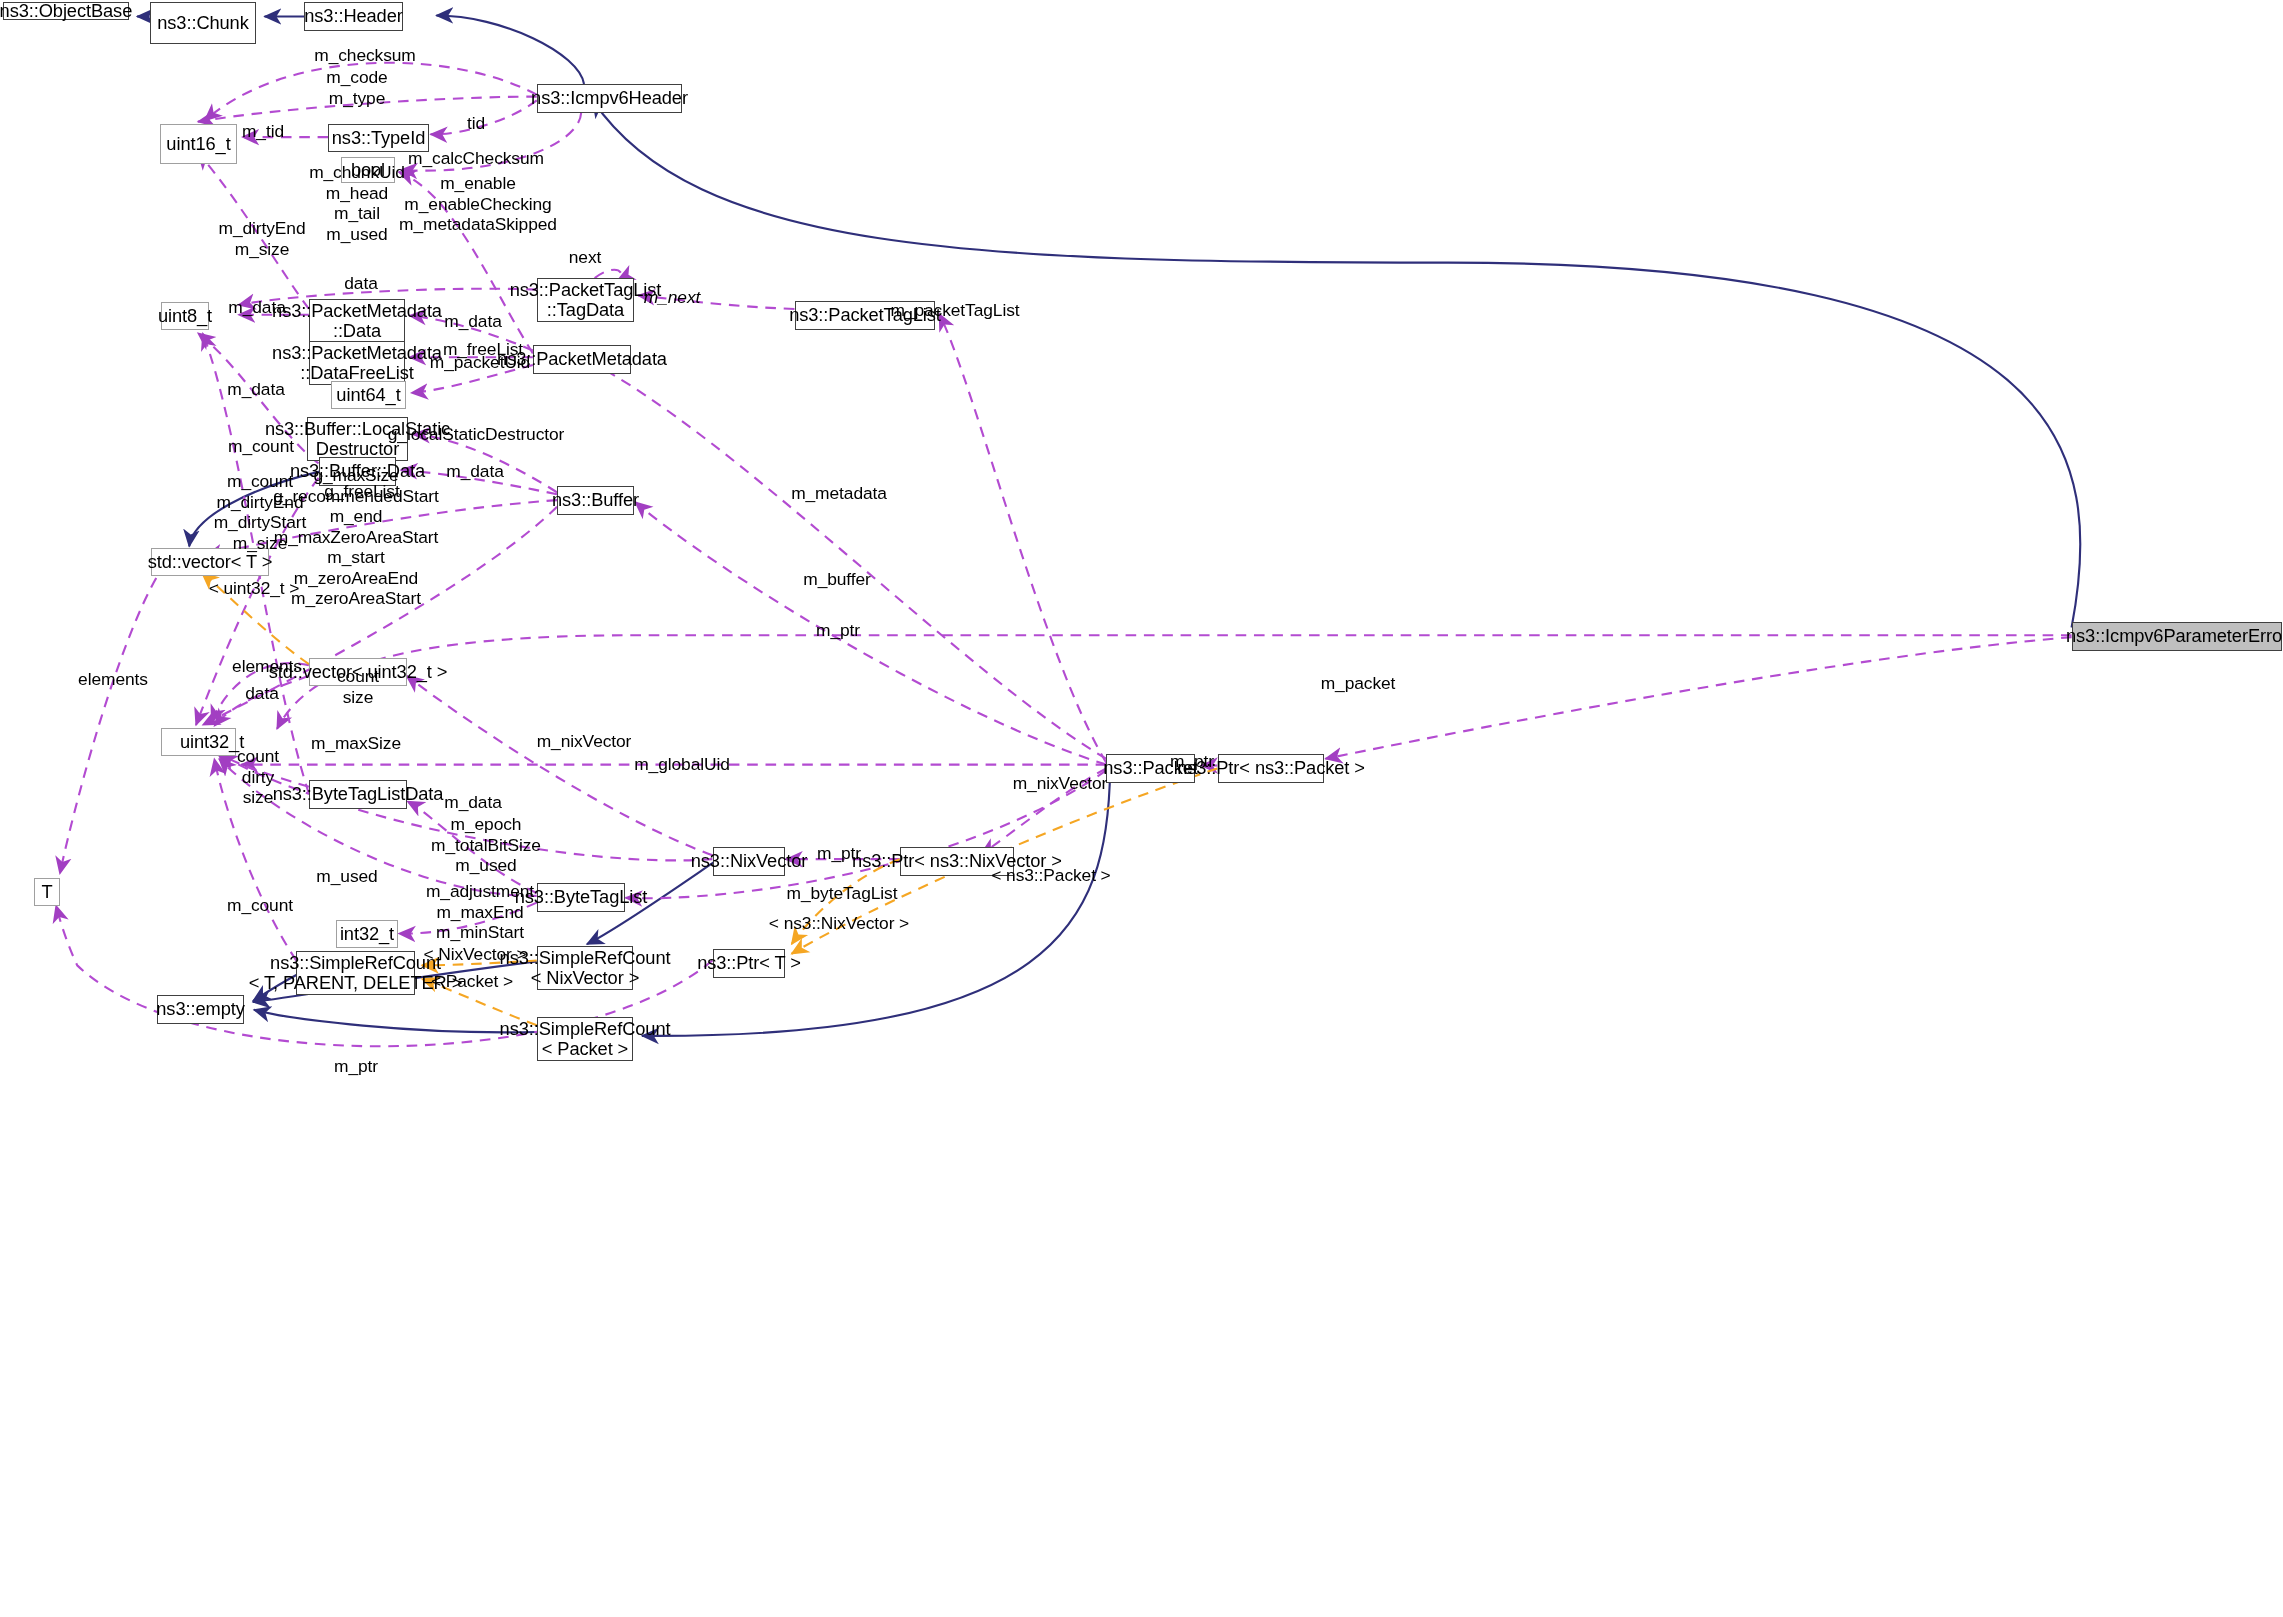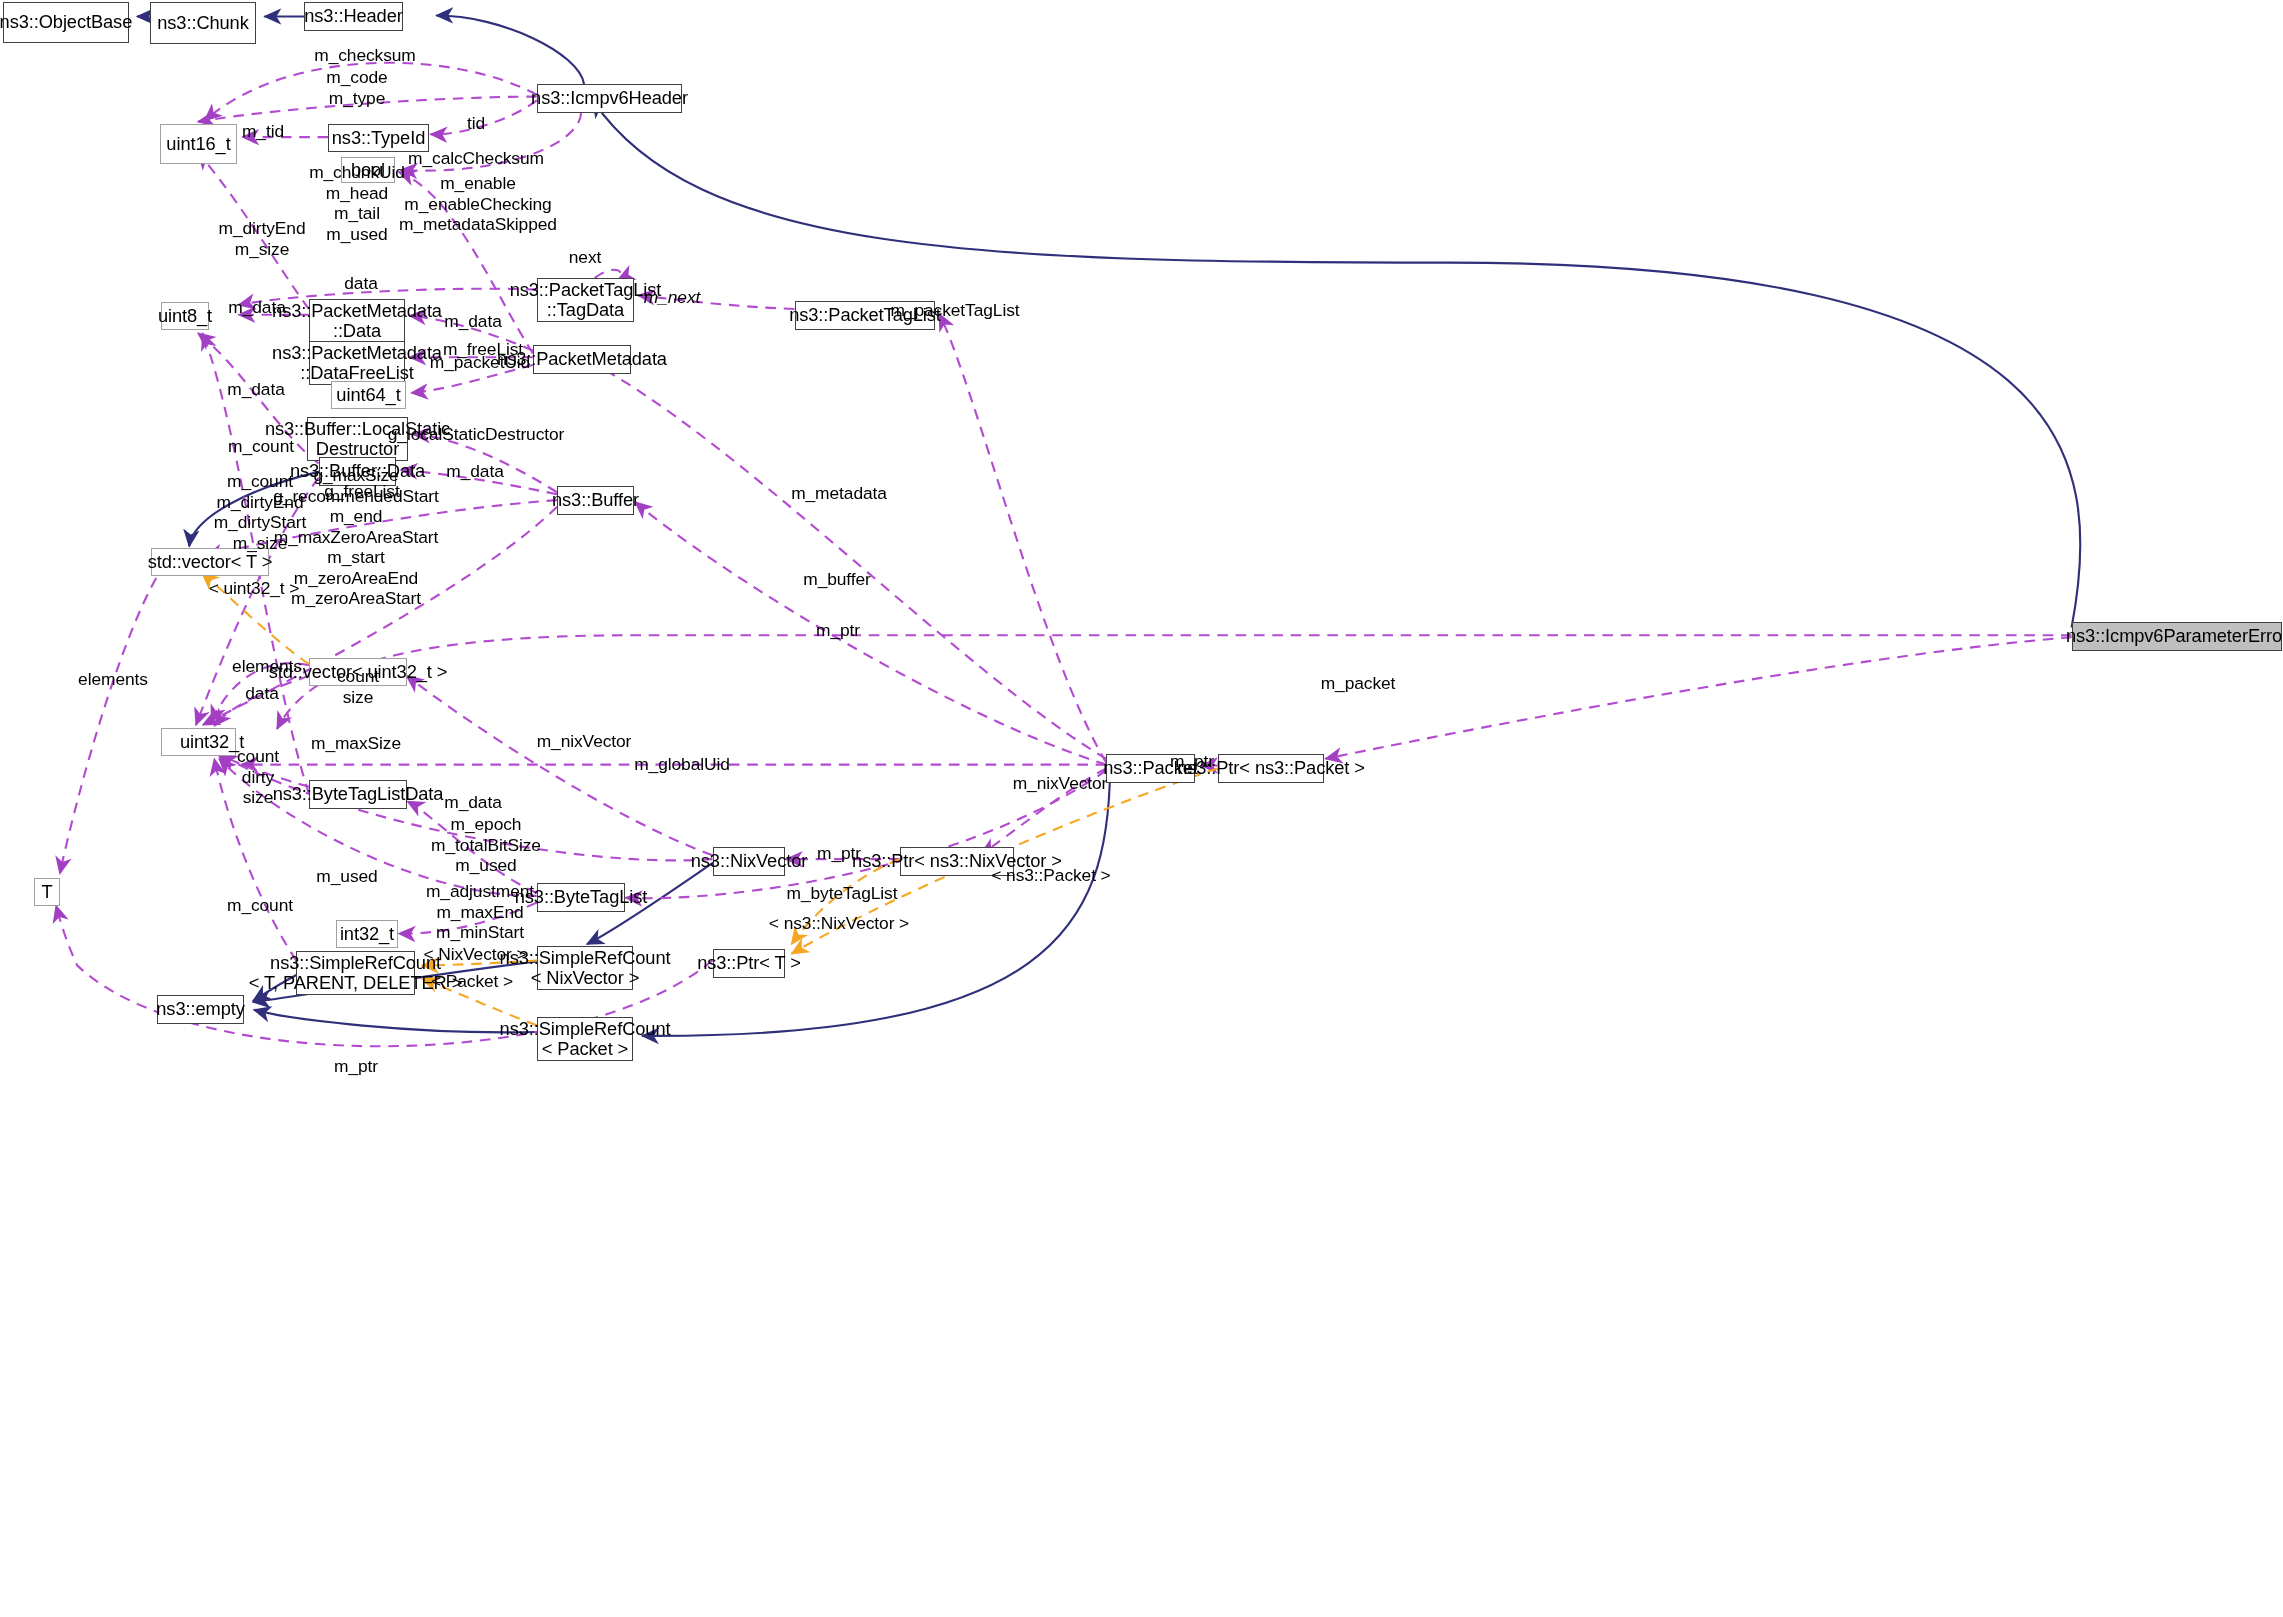--- a/index.html
+++ b/index.html
@@ -141,21 +141,21 @@
     <path class="eu" d="M738,995 C600,1110 200,1115 80,1000 C66,970 60,945 58,938"></path>
 
     <path class="et" d="M320,688 C280,660 240,620 209,593"></path>
     <path class="et" d="M556,995 C510,998 460,1000 437,1000"></path>
     <path class="et" d="M556,1062 C510,1045 460,1022 437,1014"></path>
     <path class="et" d="M932,890 C880,910 840,950 820,978"></path>
     <path class="et" d="M1261,796 C1100,850 900,940 820,988"></path>
   </svg>
 
   <div id="node-layer">
-      <div class="node solid" style="left: 2.9px; top: 1.9px; width: 126px; height: 41px;">ns3::ObjectBase</div>
+      <div class="node solid" style="left: 2.9px; top: 1.9px; width: 126px; height: 18px;">ns3::ObjectBase</div>
       <div class="node solid" style="left: 150px; top: 1.9px; width: 106px; height: 42px;">ns3::Chunk</div>
       <div class="node solid" style="left: 304px; top: 1.9px; width: 99px; height: 29px;">ns3::Header</div>
       <div class="node solid" style="left: 537px; top: 84px; width: 145px; height: 29px;">ns3::Icmpv6Header</div>
       <div class="node thin" style="left: 160px; top: 124px; width: 77px; height: 40px;">uint16_t</div>
       <div class="node solid" style="left: 328px; top: 124px; width: 101px; height: 28px;">ns3::TypeId</div>
       <div class="node thin" style="left: 341px; top: 157px; width: 54px; height: 26px;">bool</div>
       <div class="node solid" style="left: 537px; top: 278px; width: 97px; height: 44px;">ns3::PacketTagList
 ::TagData</div>
       <div class="node solid" style="left: 795px; top: 301px; width: 140px; height: 29px;">ns3::PacketTagList</div>
       <div class="node thin" style="left: 161px; top: 302px; width: 48px; height: 28px;">uint8_t</div>

